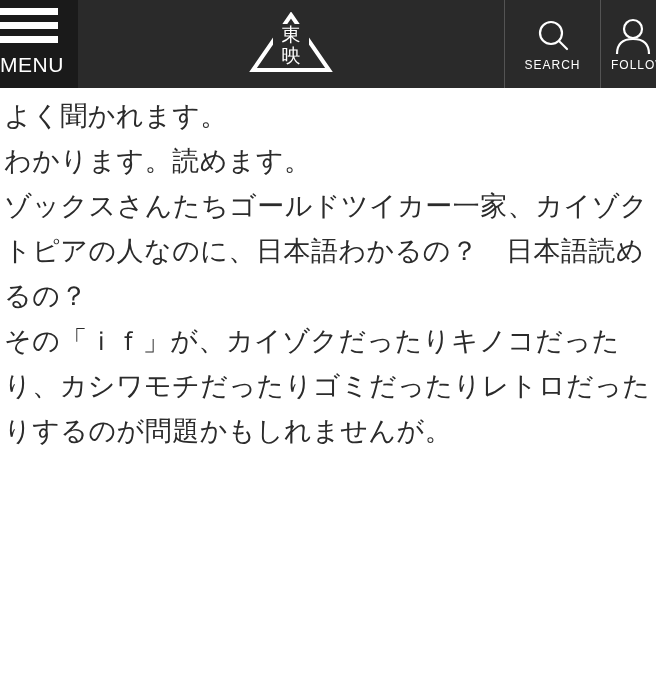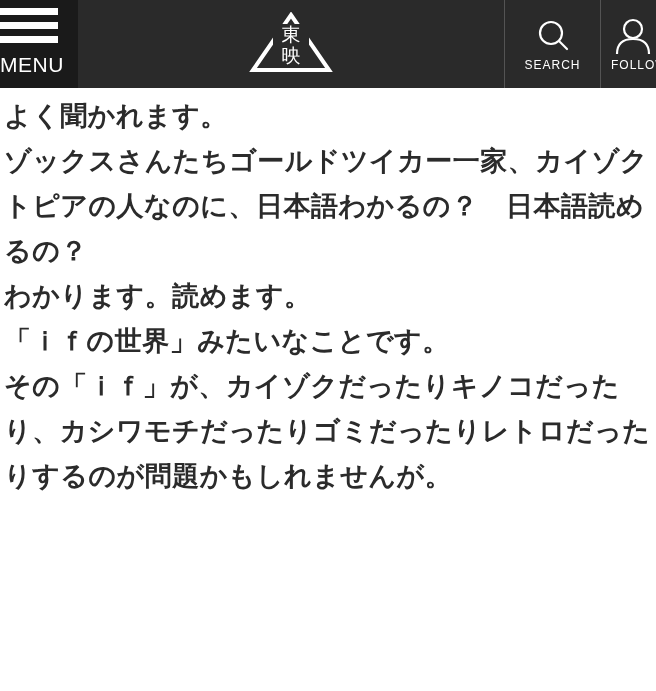--- a/index.html
+++ b/index.html
@@ -112,21 +112,20 @@
     padding-left: 12px;
   }
   .hdr-item.follow .ico { width: 44px; justify-content: flex-start; }
   .hdr-item.follow .lbl { margin-left: -2px; }
 
   
   .content {
     padding: 6px 4px 0 4px;
     box-sizing: border-box;
     width: 656px;
-    font-weight: bold;
   }
   .content p {
     margin: 0;
     color: #2b2b2b;
     font-family: "Liberation Sans", sans-serif;
     font-size: 27px;
     line-height: 45px;
     letter-spacing: 0.5px;
     word-break: break-all;
     text-align: left;
@@ -177,17 +176,16 @@
         </svg>
       </div>
       <div class="lbl">FOLLOW</div>
     </div>
 
   </div>
 </div>
 
 <div class="content">
   <p>よく聞かれます。</p>
+  <p>わかります。読めます。</p>
   <p>ゾックスさんたちゴールドツイカー一家、カイゾクトピアの人なのに、日本語わかるの？　日本語読めるの？</p>
-  <p>わかります。読めます。</p>
-  <p>「ｉｆの世界」みたいなことです。</p>
   <p>その「ｉｆ」が、カイゾクだったりキノコだったり、カシワモチだったりゴミだったりレトロだったりするのが問題かもしれませんが。</p>
 </div>
 
 </body></html>

